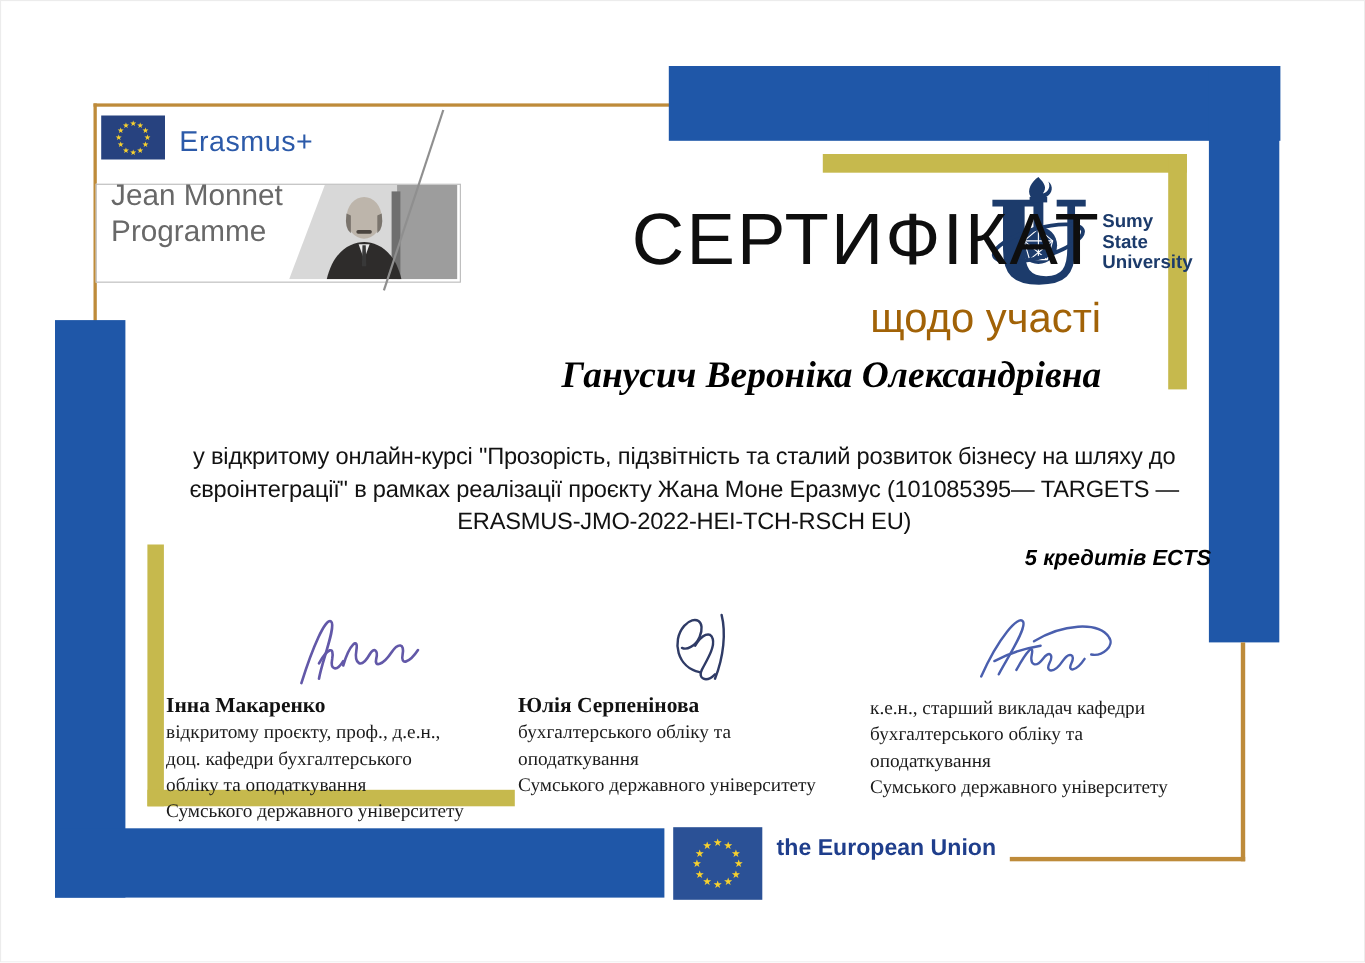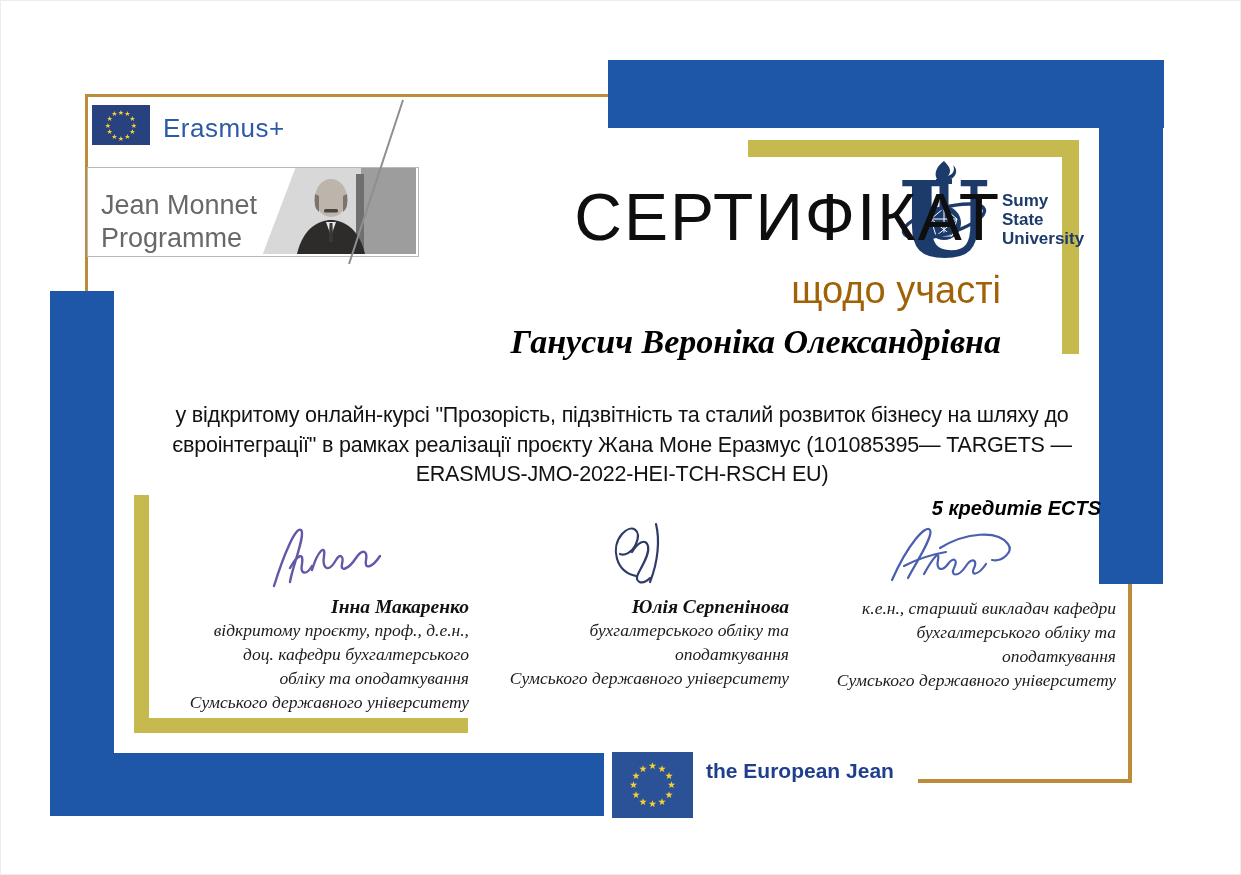--- a/index.html
+++ b/index.html
@@ -31,21 +31,21 @@
   .cert-name{font-family:"Liberation Serif",serif;font-weight:bold;font-style:italic;
              font-size:34px;color:#000;white-space:nowrap;}
 
   
   .body-text{left:142px;width:958px;text-align:center;font-size:21.5px;line-height:29.5px;
              letter-spacing:-0.2px;color:#121212;}
   .credits{left:142px;width:958px;text-align:right;font-size:20px;font-weight:bold;
            font-style:italic;color:#000000;}
 
   
-  .sig-col{position:absolute;top:517px;text-align:right;font-family:"Liberation Serif",serif;font-style:italic;}
+  .sig-col{position:absolute;top:552px;text-align:left;font-family:"Liberation Serif",serif;}
   .sig-img{height:76px;display:block;margin:0 auto 2px auto;}
   .sig-name{font-size:19.5px;font-weight:bold;color:#111;}
   .sig-role{font-size:17.5px;line-height:24px;color:#1b1b1b;}
 
   
   .cofund-box{background:#fff;}
   .cofund-flag{background:#2B5196;}
   .cofund-text{font-size:21px;line-height:26px;font-weight:bold;color:#1F3E8C;}
 </style>
 </head>
@@ -81,21 +81,21 @@
       <text x="29.0" y="35.5" text-anchor="middle" font-size="7" fill="#F8D12E" font-family="DejaVu Sans, sans-serif">★</text>
       <text x="22.5" y="33.8" text-anchor="middle" font-size="7" fill="#F8D12E" font-family="DejaVu Sans, sans-serif">★</text>
       <text x="17.7" y="29.0" text-anchor="middle" font-size="7" fill="#F8D12E" font-family="DejaVu Sans, sans-serif">★</text>
       <text x="16.0" y="22.5" text-anchor="middle" font-size="7" fill="#F8D12E" font-family="DejaVu Sans, sans-serif">★</text>
       <text x="17.7" y="16.0" text-anchor="middle" font-size="7" fill="#F8D12E" font-family="DejaVu Sans, sans-serif">★</text>
       <text x="22.5" y="11.3" text-anchor="middle" font-size="7" fill="#F8D12E" font-family="DejaVu Sans, sans-serif">★</text>
     </svg>
   <div class="abs erasmus-label" style="left:162px;top:112px;">Erasmus+</div>
 
   <div class="abs jm-box" style="left:86px;top:166px;width:330px;height:88px;"></div>
-  <div class="abs jm-text" style="left:100px;top:188px;">
+  <div class="abs jm-text" style="left:100px;top:160px;">
     <div>Jean Monnet</div>
     <div>Programme</div>
   </div>
 
   <svg class="abs" style="left:252px;top:167px;clip-path:polygon(26% 0,100% 0,100% 100%,6% 100%);" width="163" height="86" viewBox="0 0 163 86">
     <rect x="0" y="0" width="163" height="86" fill="#d8d8d8"></rect>
     <rect x="108" y="0" width="55" height="86" fill="#9d9d9d"></rect>
     <rect x="103" y="6" width="8" height="80" fill="#6f6f6f"></rect>
     <ellipse cx="78" cy="30" rx="16" ry="19" fill="#bdb5ab"></ellipse>
     <path d="M62,26 q-2,14 4,18 l0,-16 Z" fill="#7a746d"></path>
@@ -199,17 +199,17 @@
         <text x="57.0" y="45.9" text-anchor="middle" font-size="9.5" fill="#F8D12E" font-family="DejaVu Sans, sans-serif">★</text>
         <text x="50.0" y="52.9" text-anchor="middle" font-size="9.5" fill="#F8D12E" font-family="DejaVu Sans, sans-serif">★</text>
         <text x="40.5" y="55.4" text-anchor="middle" font-size="9.5" fill="#F8D12E" font-family="DejaVu Sans, sans-serif">★</text>
         <text x="31.0" y="52.9" text-anchor="middle" font-size="9.5" fill="#F8D12E" font-family="DejaVu Sans, sans-serif">★</text>
         <text x="24.0" y="45.9" text-anchor="middle" font-size="9.5" fill="#F8D12E" font-family="DejaVu Sans, sans-serif">★</text>
         <text x="21.5" y="36.4" text-anchor="middle" font-size="9.5" fill="#F8D12E" font-family="DejaVu Sans, sans-serif">★</text>
         <text x="24.0" y="26.9" text-anchor="middle" font-size="9.5" fill="#F8D12E" font-family="DejaVu Sans, sans-serif">★</text>
         <text x="31.0" y="20.0" text-anchor="middle" font-size="9.5" fill="#F8D12E" font-family="DejaVu Sans, sans-serif">★</text>
       </svg>
     <div class="abs cofund-text" style="left:100px;top:14px;">
-      <div>the European Jean</div>
+      <div>the European Union</div>
     </div>
   </div>
 
 </div>
 
 </body></html>

